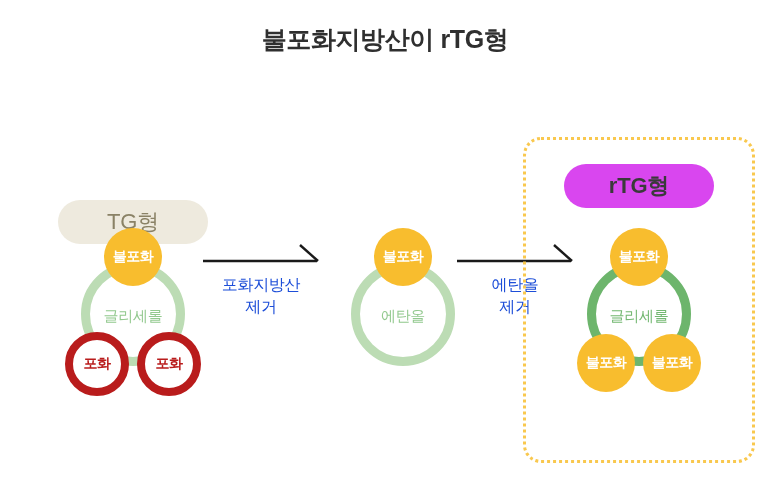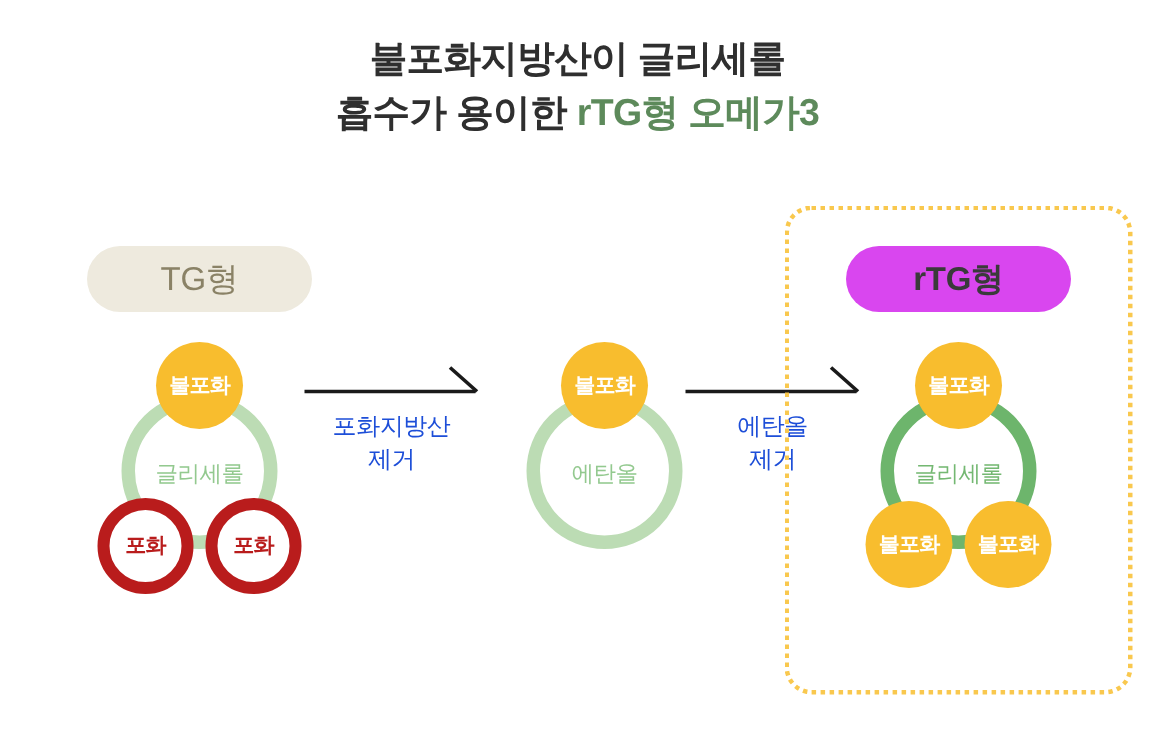--- a/index.html
+++ b/index.html
@@ -78,20 +78,21 @@
     text-align: center;
     border-radius: 22px;
     font-size: 22px;
     font-weight: 400;
     letter-spacing: -0.2px;
     white-space: nowrap;
   }
   .pill-plain {
     background: #eeeade;
     color: #8a8266;
+    margin-top: 36px;
   }
   .pill-accent {
     background: #d946ef;
     color: #3a3a3a;
     font-weight: 700;
   }
 
   
   .molecule {
     position: absolute;
@@ -194,24 +195,21 @@
     line-height: 1.35;
     color: #1d4ed8;
     letter-spacing: -0.3px;
   }
   .arrow-caption span { display: block; }
 </style>
 </head>
 <body>
 
 <div class="title-block">
-  <div class="title-line">불포화지방산이 글리세롤</div>
-  <div class="title-line">
-    <span>흡수가 용이한 </span><span class="title-accent">rTG형 오메가3</span>
-  </div>
+  <div class="title-line">불포화지방산이 rTG형</div>
 </div>
 
 <div class="diagram">
 
   <div class="panel panel-tg">
     <div class="pill pill-plain">TG형</div>
     <div class="molecule">
       <div class="ring ring-pale"></div>
       <div class="ring-label ring-label-pale" style="top:88px">글리세롤</div>
       <div class="node node-filled node-top">불포화</div>

